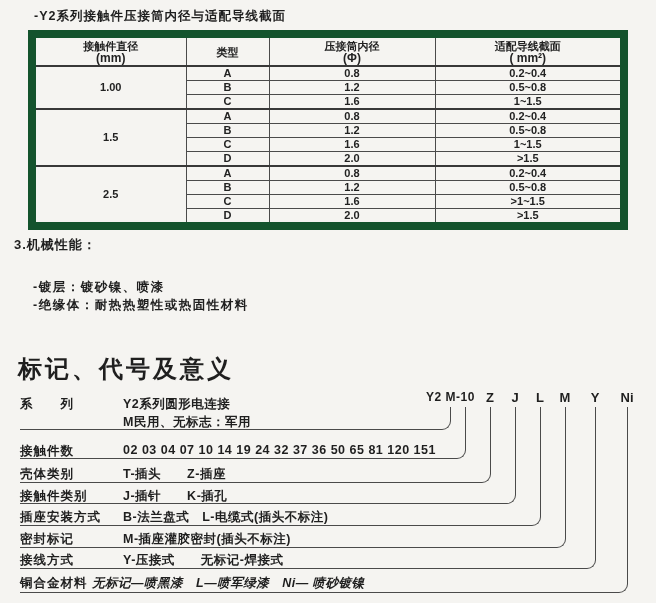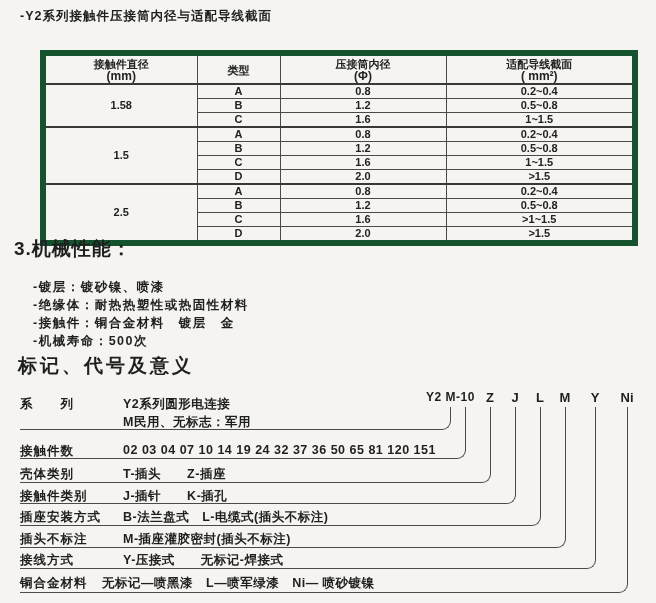--- a/index.html
+++ b/index.html
@@ -6,62 +6,61 @@
   body{
     width:656px;height:603px;position:relative;overflow:hidden;
     background:#f5f4f1;
     font-family:"Liberation Sans","DejaVu Sans",sans-serif;
     color:#1f1f1f;
   }
   .page{position:absolute;inset:0;}
 
   
   .tbl-title{
-    position:absolute;left:20px;top:8px;
+    position:absolute;left:34px;top:8px;
     font-size:12.5px;font-weight:600;letter-spacing:1px;
   }
   table.crimp{
-    position:absolute;left:40px;top:30px;width:592px;
-    border-collapse:collapse;border:6px solid #14532d;
+    position:absolute;left:28px;top:30px;width:592px;
+    border-collapse:collapse;border:8px solid #14532d;
     table-layout:fixed;
-    margin-top:20px;
   }
   table.crimp th,table.crimp td{
     border:1px solid #4a4a4a;
     font-size:11px;font-weight:600;text-align:center;
     padding:0;line-height:13px;color:#222;
   }
   table.crimp thead th{height:27px;line-height:12px;}
   table.crimp tbody tr{height:14px;}
   table.crimp tbody{border-top:2px solid #383838;}
   table.crimp .hdr-sub{font-size:12px;font-weight:600;}
   .c0{width:154px}.c1{width:83px}.c2{width:166px}.c3{width:189px}
 
   
   .mech-head{
     position:absolute;left:14px;top:236px;
-    font-size:19px;font-weight:700;letter-spacing:1px;
+    font-size:13px;font-weight:700;letter-spacing:1px;
   }
   .mech-item{
     position:absolute;left:33px;
     font-size:12.5px;font-weight:600;letter-spacing:1.5px;
   }
 
   
   .mark-head{
     position:absolute;left:18px;top:353px;
-    font-size:19px;font-weight:700;letter-spacing:3px;
+    font-size:24px;font-weight:700;letter-spacing:3px;
   }
 
   
   .drow{position:absolute;left:20px;font-size:12.5px;font-weight:600;white-space:nowrap;}
   .dlabel{position:absolute;left:0;letter-spacing:1px;}
   .dval{position:absolute;left:103px;letter-spacing:.5px;}
   .dval2{position:absolute;left:103px;letter-spacing:.5px;}
-  .dval-tight{left:82px;}
+  .dval-tight{left:72px;font-style:italic;}
   .hook{
     position:absolute;
     border-right:1.3px solid #4a4a4a;
     border-bottom:1.3px solid #4a4a4a;
     border-bottom-right-radius:9px;
     pointer-events:none;
   }
   .code-prefix{
     position:absolute;left:426px;top:390px;
     font-size:12px;font-weight:700;letter-spacing:.5px;white-space:nowrap;
@@ -99,21 +98,21 @@
           <div class="hdr-sub">(Φ)</div>
         </th>
         <th>
           <div>适配导线截面</div>
           <div class="hdr-sub">( mm²)</div>
         </th>
       </tr>
     </thead>
     <tbody>
       <tr>
-        <td rowspan="3">1.58</td>
+        <td rowspan="3">1.00</td>
         <td>A</td>
         <td>0.8</td>
         <td>0.2~0.4</td>
       </tr>
       <tr>
         <td>B</td>
         <td>1.2</td>
         <td>0.5~0.8</td>
       </tr>
       <tr>
@@ -166,22 +165,20 @@
         <td>D</td>
         <td>2.0</td>
         <td>&gt;1.5</td>
       </tr>
     </tbody>
   </table>
 
   <div class="mech-head">3.机械性能：</div>
   <div class="mech-item" style="top:279px">-镀层：镀砂镍、喷漆</div>
   <div class="mech-item" style="top:297px">-绝缘体：耐热热塑性或热固性材料</div>
-  <div class="mech-item" style="top:315px">-接触件：铜合金材料　镀层　金</div>
-  <div class="mech-item" style="top:333px">-机械寿命：500次</div>
 
   <div class="mark-head">标记、代号及意义</div>
 
   <div class="code-prefix">Y2 M-10</div>
   <span class="csym" style="left:490px">Z</span>
   <span class="csym" style="left:515px">J</span>
   <span class="csym" style="left:540px">L</span>
   <span class="csym" style="left:565px">M</span>
   <span class="csym" style="left:595px">Y</span>
   <span class="csym" style="left:627px">Ni</span>
@@ -212,21 +209,21 @@
   </div>
   <div class="drow" style="top:488px">
     <span class="dlabel">接触件类别</span>
     <span class="dval">J-插针　　K-插孔</span>
   </div>
   <div class="drow" style="top:509px">
     <span class="dlabel">插座安装方式</span>
     <span class="dval">B-法兰盘式　L-电缆式(插头不标注)</span>
   </div>
   <div class="drow" style="top:531px">
-    <span class="dlabel">插头不标注</span>
+    <span class="dlabel">密封标记</span>
     <span class="dval">M-插座灌胶密封(插头不标注)</span>
   </div>
   <div class="drow" style="top:552px">
     <span class="dlabel">接线方式</span>
     <span class="dval">Y-压接式　　无标记-焊接式</span>
   </div>
   <div class="drow" style="top:575px">
     <span class="dlabel">铜合金材料</span>
     <span class="dval dval-tight">无标记—喷黑漆　L—喷军绿漆　Ni— 喷砂镀镍</span>
   </div>

